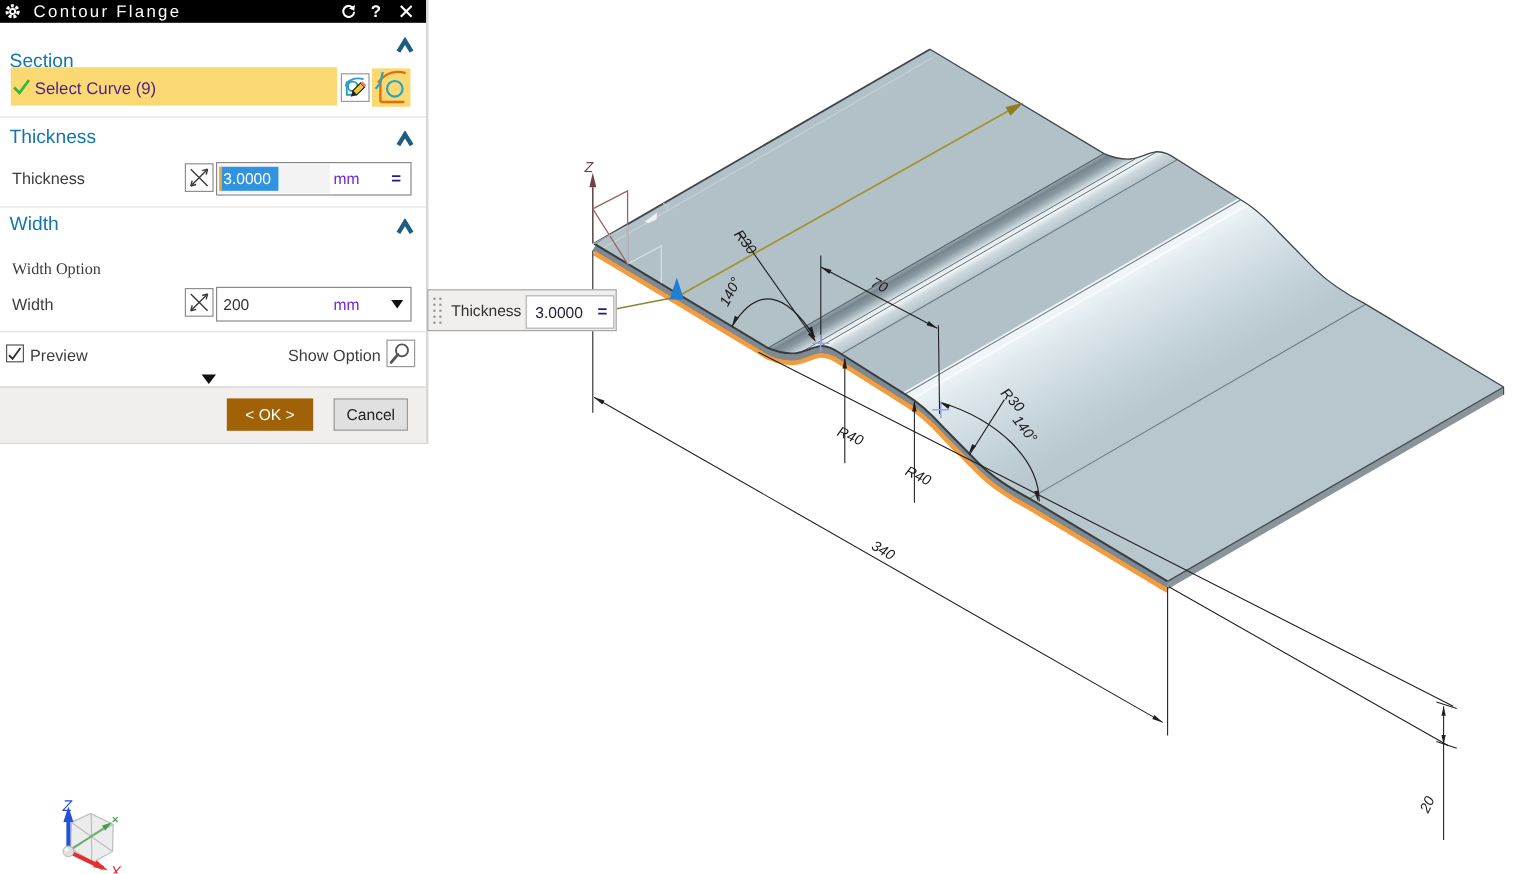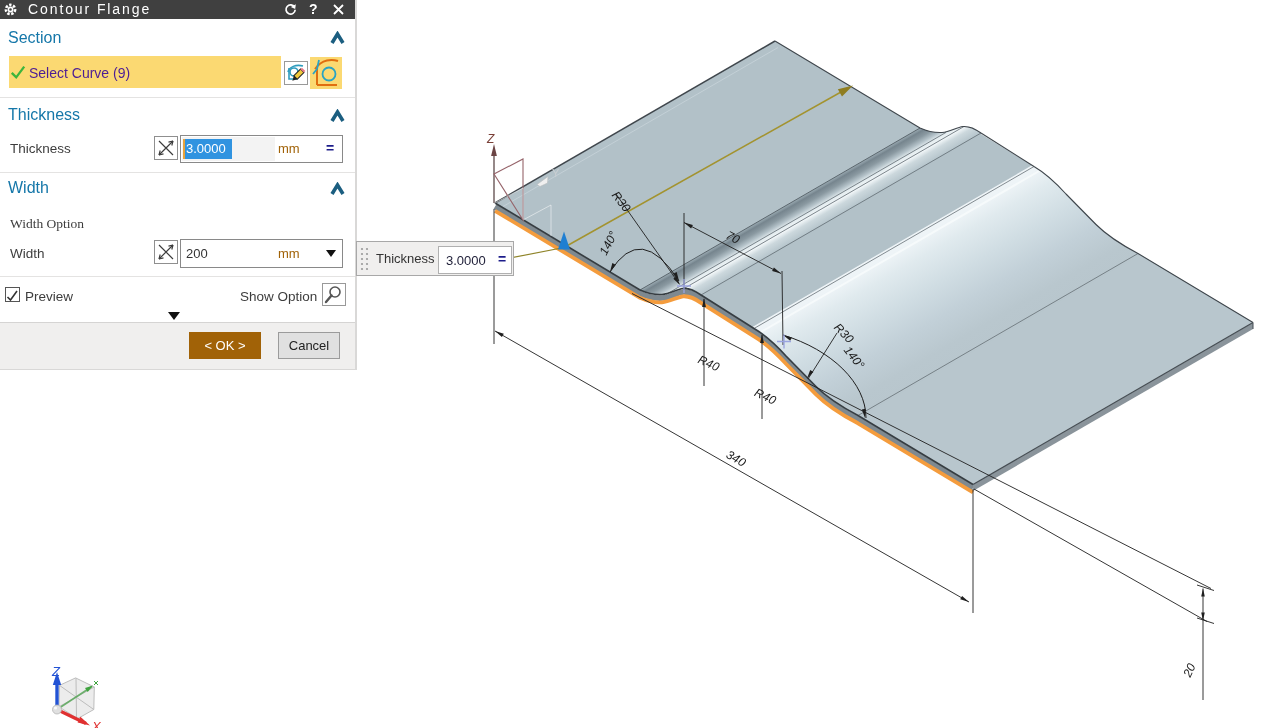--- a/index.html
+++ b/index.html
@@ -1,27 +1,27 @@
 <!DOCTYPE html>
 <html><head><meta charset="utf-8">
 <style>
 html,body{margin:0;padding:0;}
 body{width:1277px;height:728px;overflow:hidden;position:relative;background:#fff;
   font-family:"Liberation Sans",sans-serif;}
 .abs{position:absolute;}
 #dlg{left:0;top:0;width:355px;height:368px;background:#fff;border-right:2px solid #d9d8d7;border-bottom:2px solid #d9d8d7;}
-#tbar{left:0;top:0;width:355px;height:19px;background:#404040;}
+#tbar{left:0;top:0;width:355px;height:19px;background:#000000;}
 #tbar .ttl{position:absolute;left:28px;top:1px;color:#fff;font-size:14px;letter-spacing:1.9px;}
 .hdr{position:absolute;left:8px;color:#1577a9;font-size:16px;}
 .chev{position:absolute;left:330px;width:15px;height:13px;}
 .sep{position:absolute;left:0;width:355px;height:1px;background:#e4e3e2;}
 .lbl{position:absolute;left:10px;font-size:13.5px;color:#3d3d3d;}
 .xbtn{position:absolute;left:154px;width:22px;height:22px;background:#fff;border:1px solid #8f8f8f;}
 .ibox{position:absolute;left:180px;width:161px;background:#fff;border:1px solid #898989;}
-.mm{position:absolute;left:97px;top:5px;font-size:13px;color:#a16207;}
+.mm{position:absolute;left:97px;top:5px;font-size:13px;color:#6d28d9;}
 .dtri{position:absolute;width:0;height:0;border-left:5.5px solid transparent;border-right:5.5px solid transparent;border-top:7px solid #111;}
 #okbtn{position:absolute;left:189px;top:332px;width:72px;height:27px;background:#a16207;color:#fff;font-size:13px;text-align:center;line-height:27px;}
 #cancelbtn{position:absolute;left:278px;top:332px;width:62px;height:27px;background:#e0e0e0;border:1px solid #9b9b9b;color:#222;font-size:13px;text-align:center;line-height:25px;box-sizing:border-box;}
 #fbox{left:356px;top:241px;width:158px;height:35px;background:#f0efee;border:1px solid #a8a8a8;box-sizing:border-box;}
 </style></head>
 <body>
 <svg id="scene" class="abs" style="left:0;top:0" width="1277" height="728" viewBox="0 0 1277 728">
 <defs>
 <linearGradient id="gbead" gradientUnits="userSpaceOnUse" x1="640" y1="290" x2="657.5" y2="320.2">
         <stop offset="0" stop-color="#9dadb5"></stop>
@@ -148,21 +148,21 @@
     <svg class="abs" style="left:284px;top:3px" width="13" height="13" viewBox="0 0 13 13">
       <path d="M10.6 4.2 A4.6 4.6 0 1 0 11.2 6.8" fill="none" stroke="#fff" stroke-width="1.7"></path>
       <path d="M11.8 1.2 L11.2 6.0 L6.8 4.0 Z" fill="#fff"></path>
     </svg>
     <span class="abs" style="left:309px;top:1px;color:#fff;font-size:14px;font-weight:bold;">?</span>
     <svg class="abs" style="left:333px;top:4px" width="11" height="11" viewBox="0 0 11 11">
       <path d="M1 1 L10 10 M10 1 L1 10" stroke="#fff" stroke-width="1.8"></path>
     </svg>
   </div>
 
-  <span class="hdr" style="top:29px;text-align:center;">Section</span>
+  <span class="hdr" style="top:43px;text-align:center;">Section</span>
   <svg class="chev" style="top:31px" viewBox="0 0 15 13">
       <path d="M2 12 L7.5 3 L13 12" fill="none" stroke="#1b5e80" stroke-width="3.6"></path>
     </svg>
 
   <div class="abs" style="left:9px;top:56px;width:272px;height:32px;background:#fbd972;"></div>
   <svg class="abs" style="left:10px;top:64px" width="16" height="16" viewBox="0 0 18 18">
       <path d="M2 10 L7 15 L16 3" fill="none" stroke="#3cb53c" stroke-width="2.6"></path>
     </svg>
   <span class="abs" style="left:29px;top:65px;font-size:14px;color:#4c1d95;">Select Curve (9)</span>
   <div class="abs" style="left:284px;top:61px;width:24px;height:24px;background:#fff;border:1px solid #999;box-sizing:border-box;">

